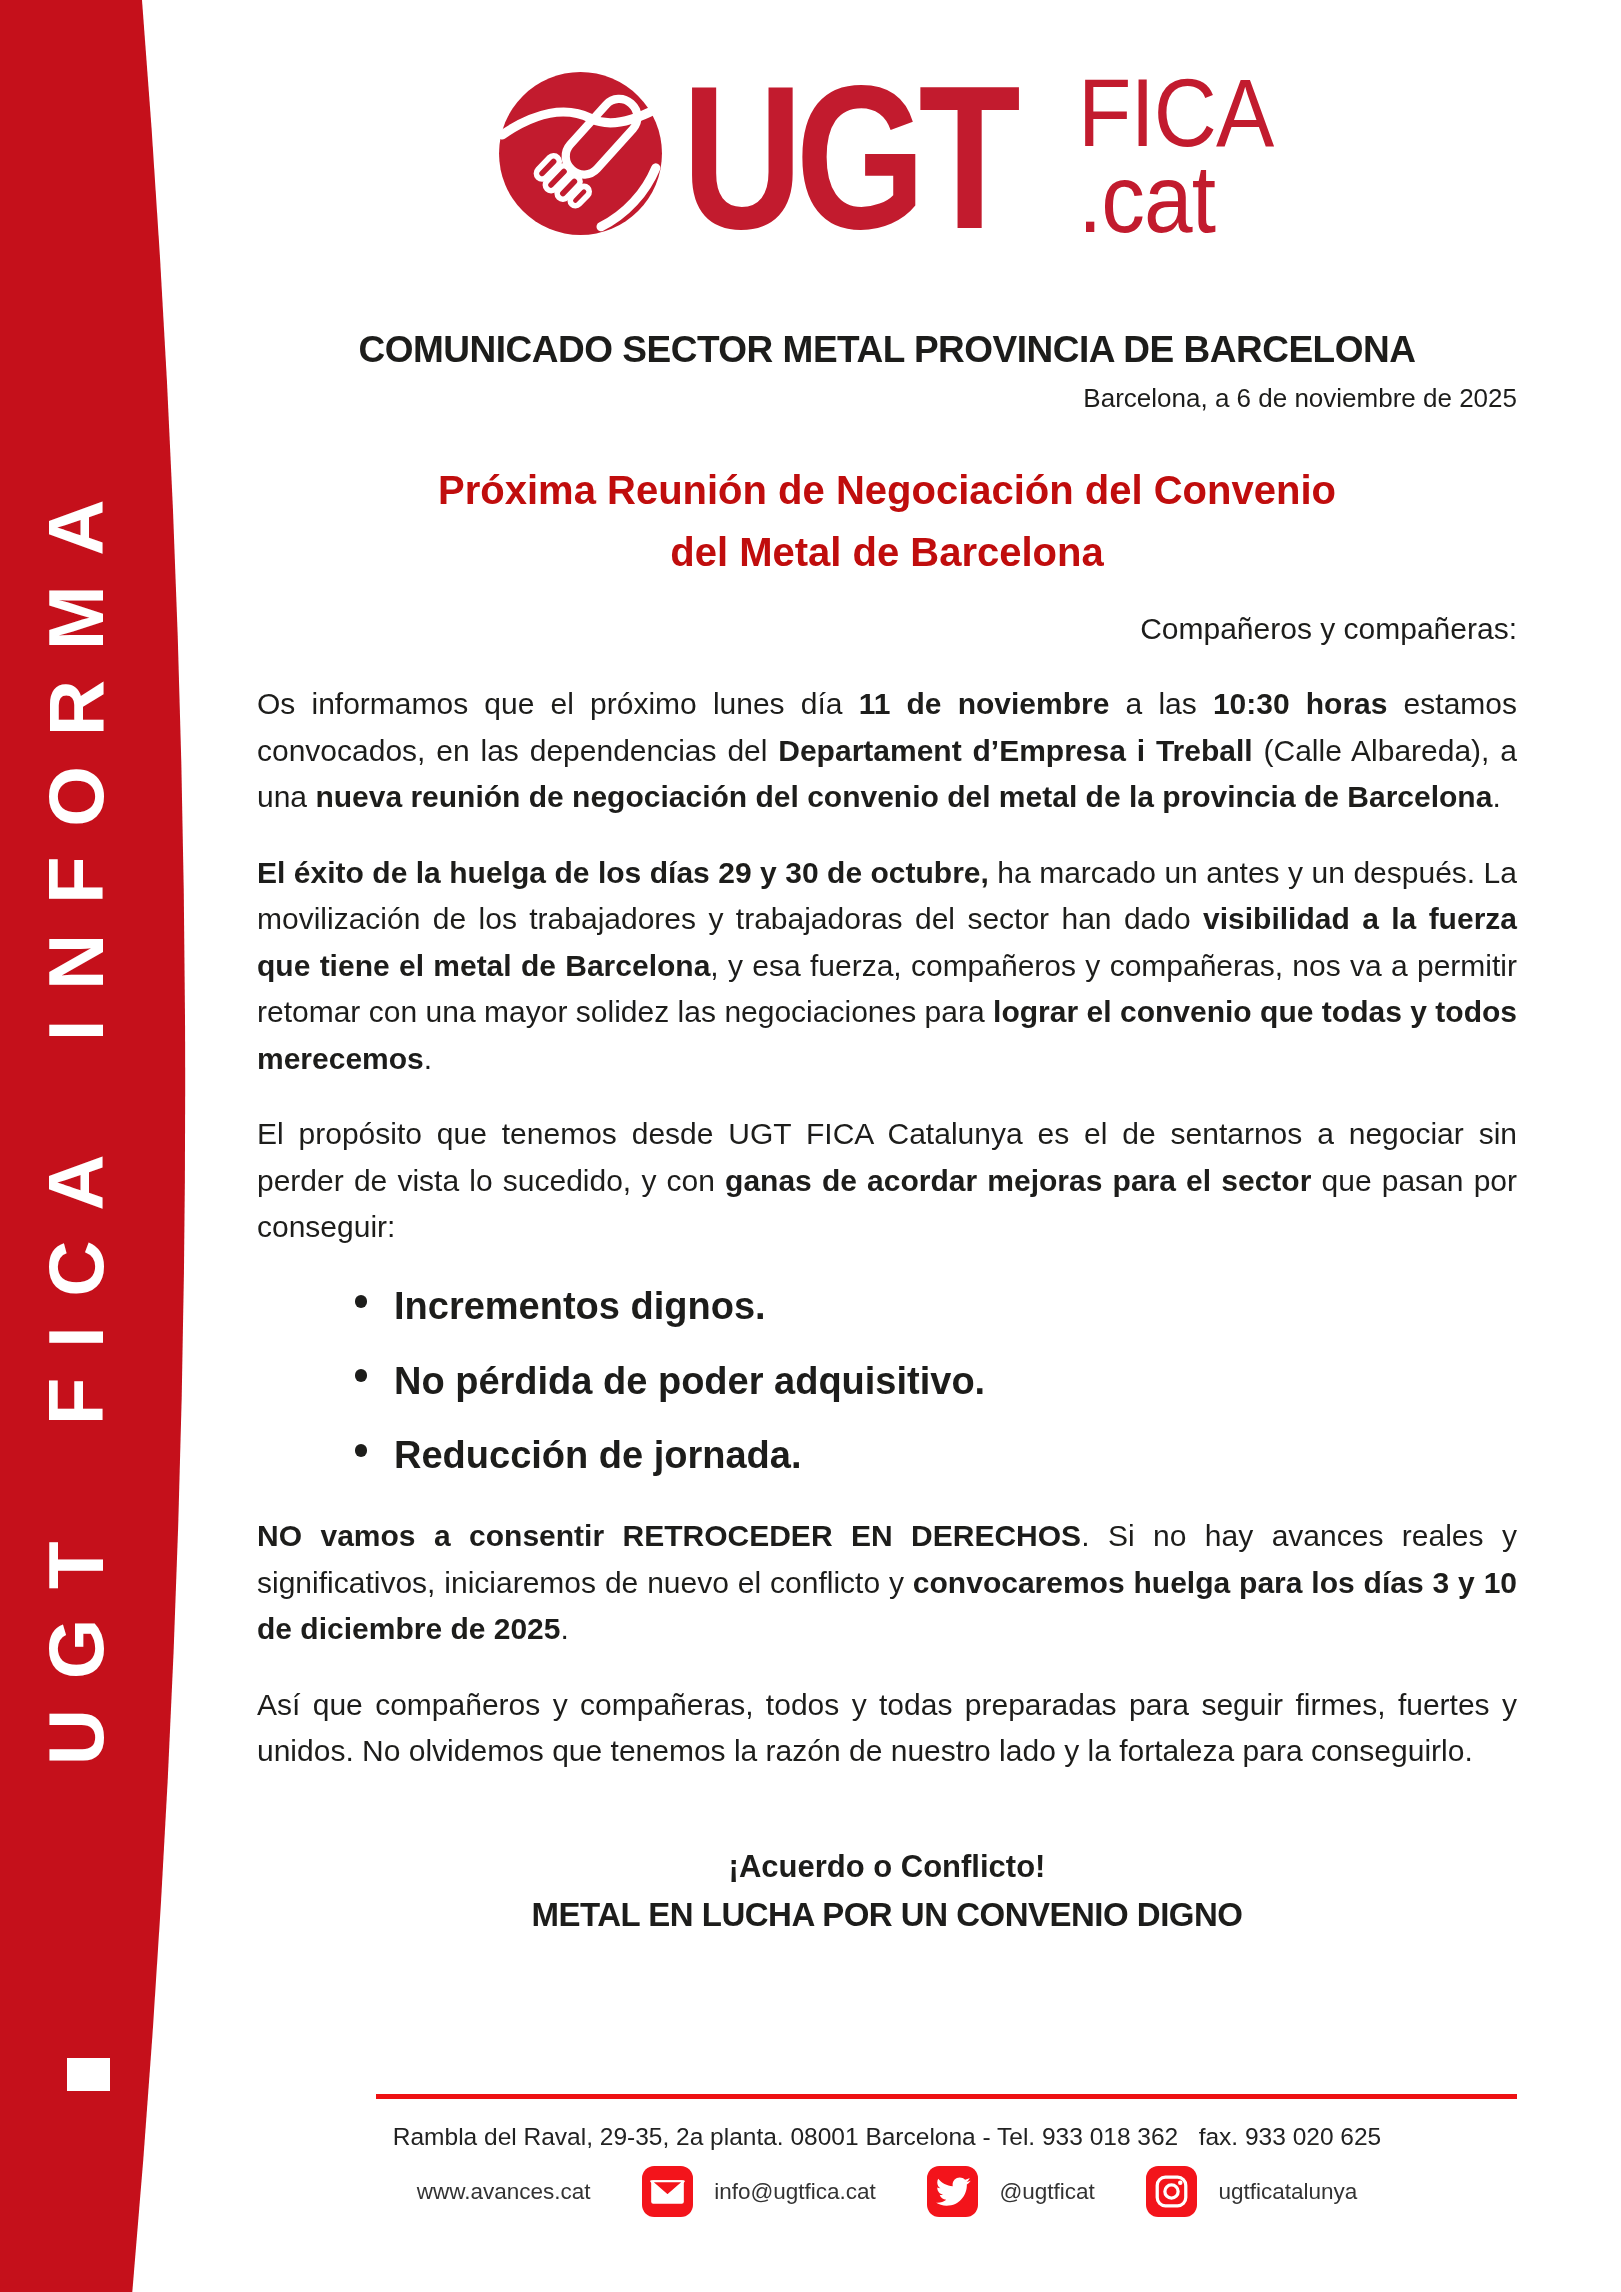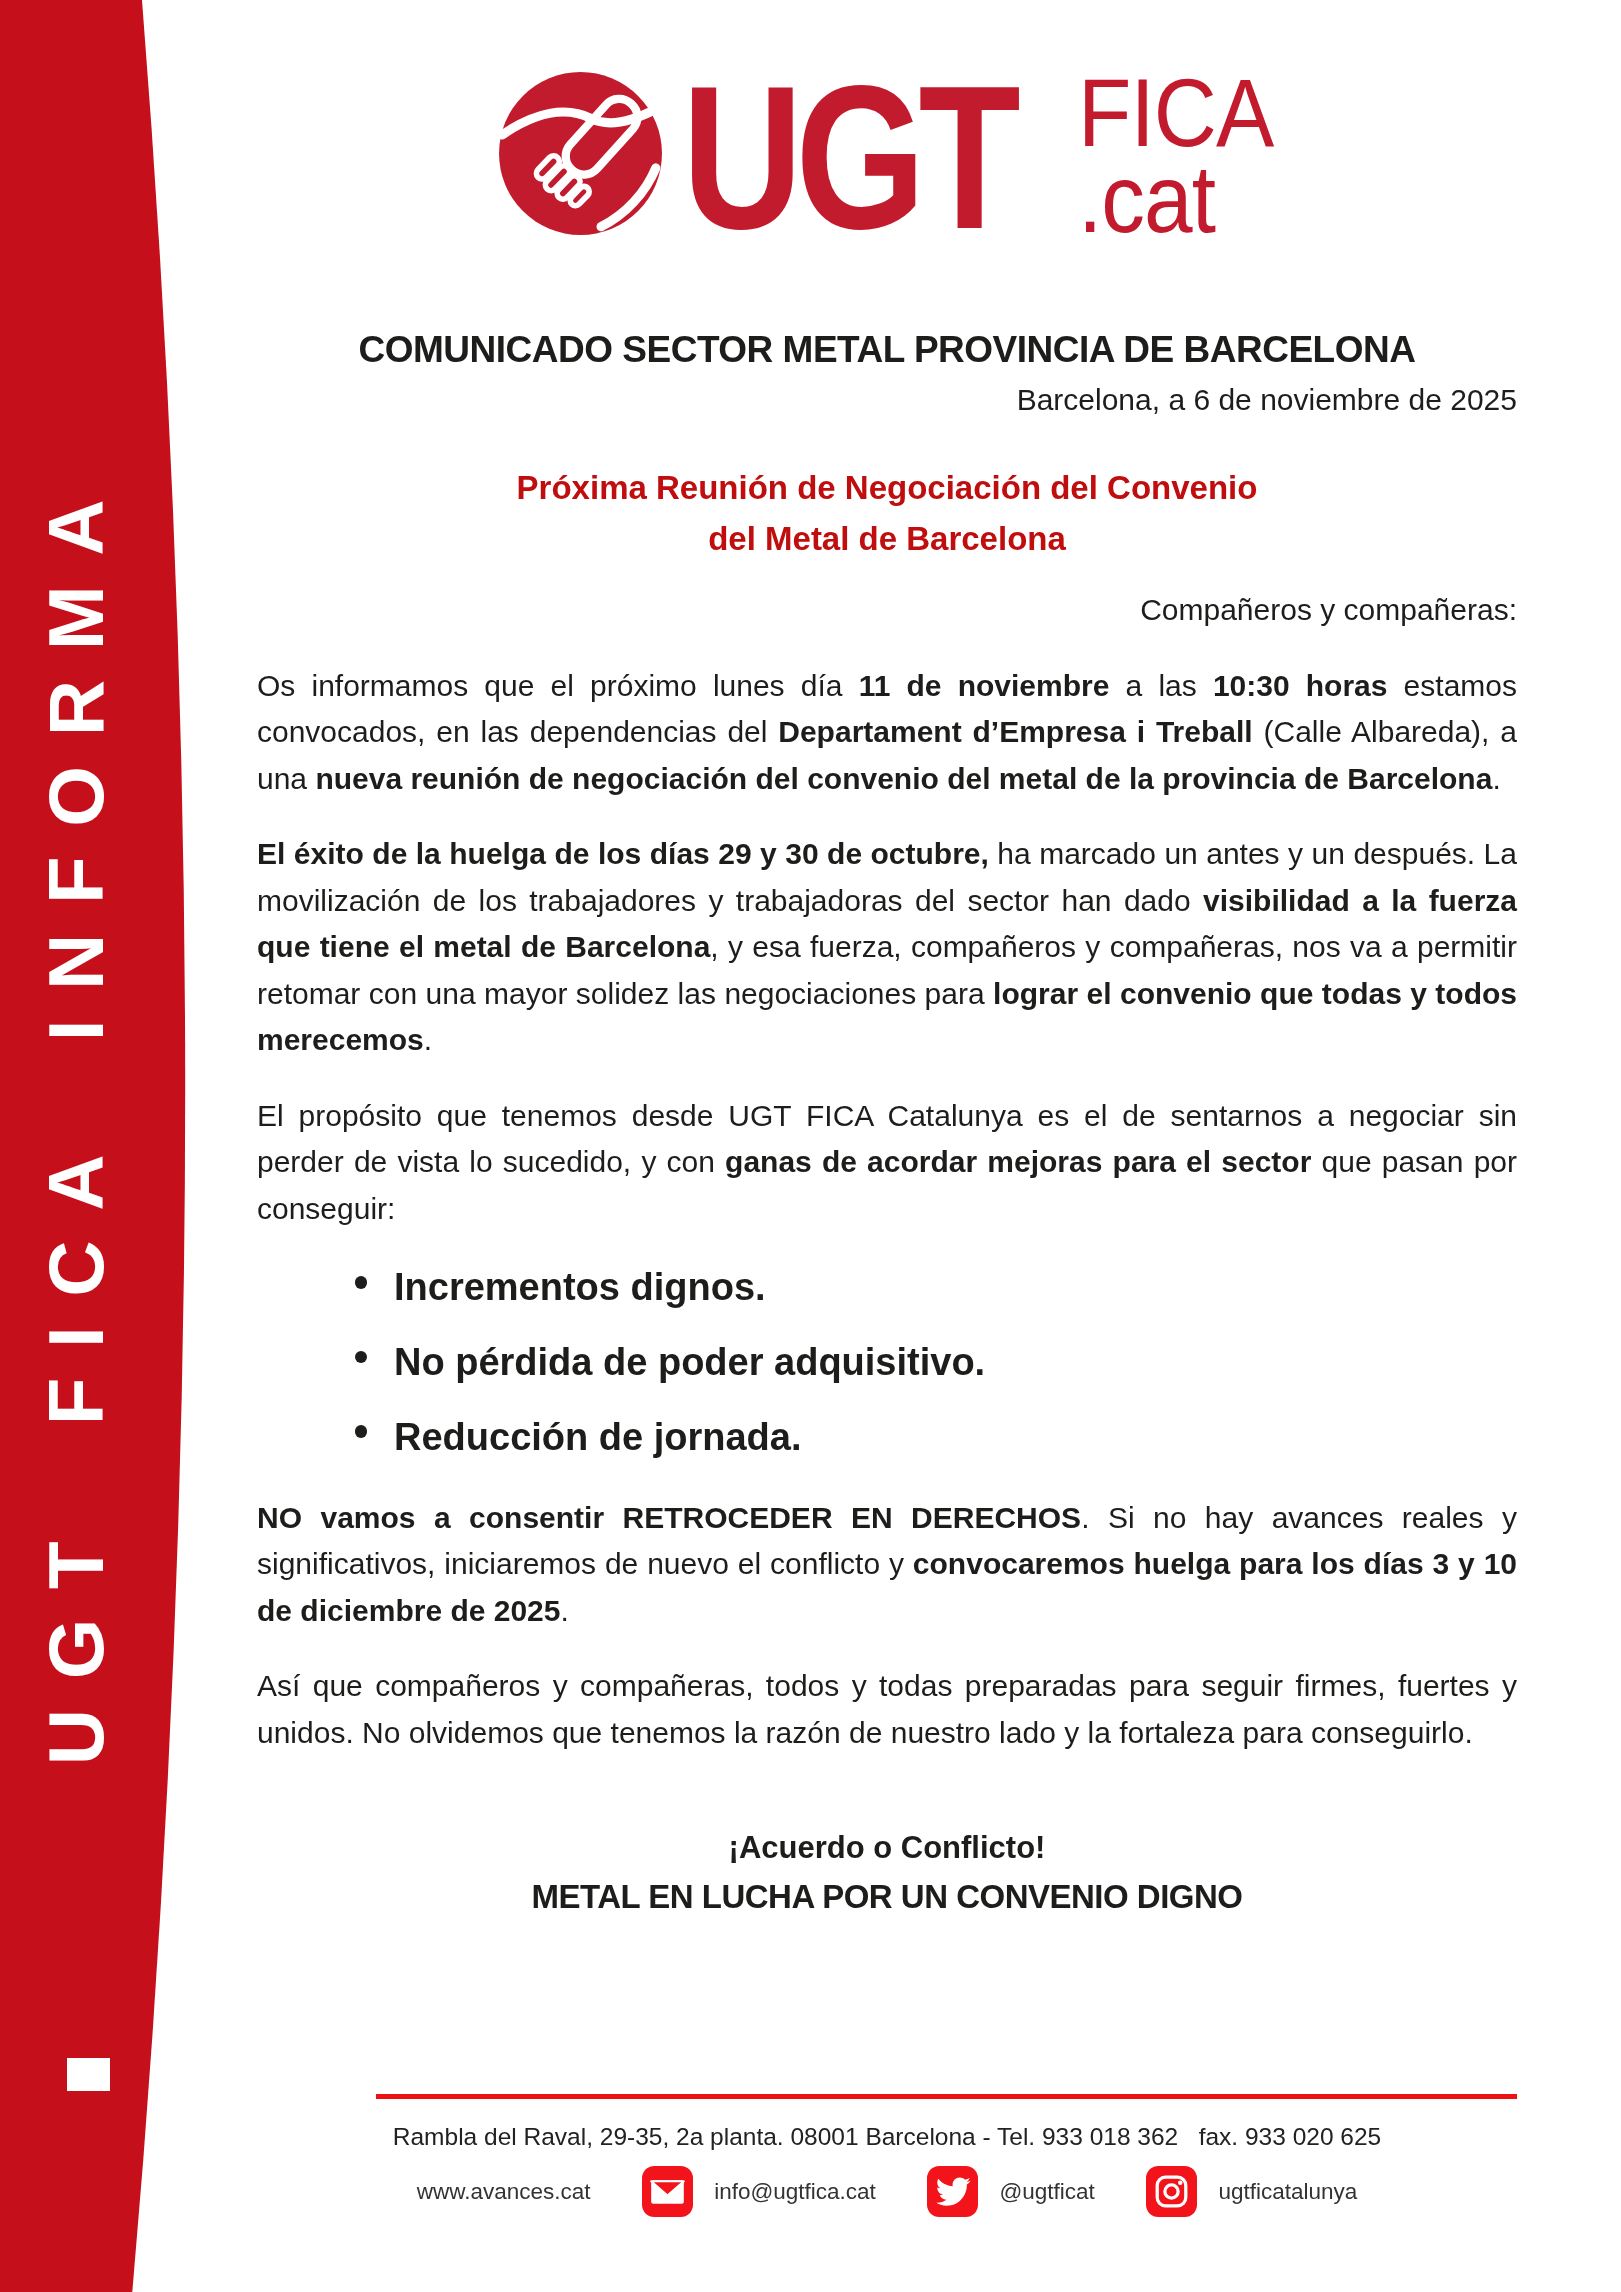--- a/index.html
+++ b/index.html
@@ -23,22 +23,22 @@
   .logo-circle{position:absolute;left:0;top:25.5px;width:165px;height:165px;}
   .logo-ugt{
     position:absolute;left:184px;top:-9.8px;font-size:204px;font-weight:bold;color:#c21b2e;
     line-height:245px;letter-spacing:-8.8px;transform:scaleX(.82);transform-origin:left top;
   }
   .logo-side{position:absolute;left:580px;top:29px;color:#c21b2e;font-weight:normal;}
   .logo-fica{font-size:97px;line-height:78px;letter-spacing:-1px;transform:scaleX(.9);transform-origin:left;}
   .logo-cat{font-size:97px;line-height:90px;letter-spacing:-1px;transform:scaleX(.9);transform-origin:left;margin-top:2px;}
   
   .doc-title{margin-top:41px;text-align:center;font-weight:bold;font-size:37px;letter-spacing:-0.5px;}
-  .doc-date{margin-top:11.8px;text-align:right;font-size:30px;}
-  .heading-red{margin-top:45px;text-align:center;color:#c00d0d;font-weight:bold;font-size:33px;line-height:1.55;}
+  .doc-date{margin-top:11.8px;text-align:right;font-size:26px;}
+  .heading-red{margin-top:45px;text-align:center;color:#c00d0d;font-weight:bold;font-size:40px;line-height:1.55;}
   
   .content p{font-size:30px;line-height:1.55;text-align:justify;margin:29px 0 0;}
   .content p.salutation{margin-top:23px;text-align:right;}
   .content b{font-weight:bold;}
   ul.petitions{margin:27.4px 0 0 86px;padding:0;list-style:none;}
   ul.petitions li{
     position:relative;padding-left:51px;font-weight:bold;font-size:38px;line-height:1.5;
     margin-bottom:17.6px;text-align:justify;
   }
   ul.petitions li::before{

